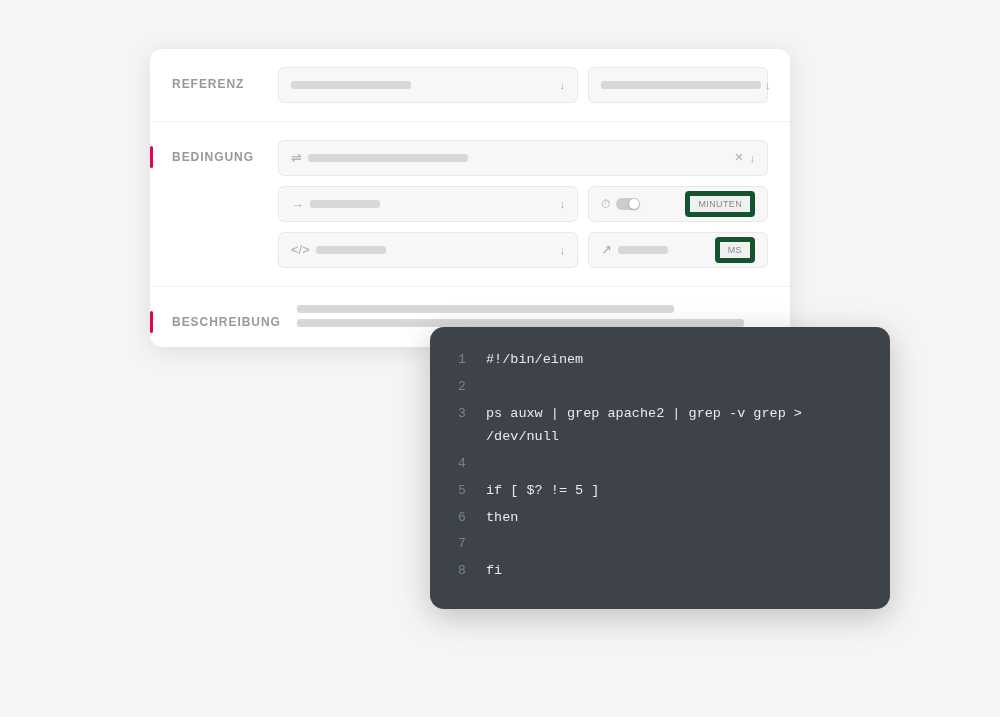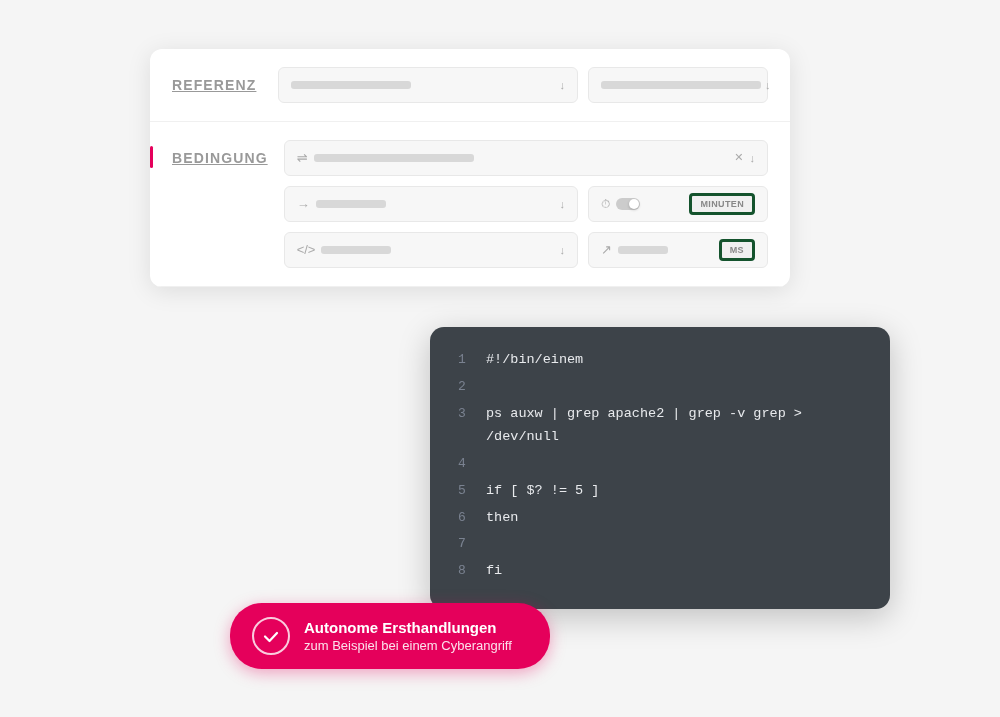--- a/index.html
+++ b/index.html
@@ -36,28 +36,27 @@
 
     .form-row {
       display: flex;
       align-items: flex-start;
       border-bottom: 1px solid #f0f0f0;
       padding: 18px 22px;
       gap: 16px;
     }
 
     .form-label {
-      font-size: 14px;
+      font-size: 12px;
       font-weight: 700;
       letter-spacing: 0.08em;
       color: #999;
       min-width: 90px;
       padding-top: 10px;
       text-transform: uppercase;
-      text-decoration: underline;
     }
 
     .form-label.has-indicator {
       position: relative;
     }
     .form-label.has-indicator::before {
       content: '';
       position: absolute;
       left: -22px;
       top: 6px;
@@ -147,25 +146,25 @@
     .cond-right {
       display: flex;
       align-items: center;
       gap: 6px;
       color: #aaa;
       font-size: 11px;
     }
 
     .unit-badge {
       background: #f0f0f0;
-      border: 3px solid #14532d;
+      border: 5px solid #14532d;
       border-radius: 4px;
       padding: 3px 8px;
       font-size: 9px;
-      font-weight: 700;
+      font-weight: 400;
       color: #888;
       letter-spacing: 0.04em;
     }
 
     .time-icon {
       font-size: 12px;
       color: #aaa;
     }
 
     .toggle-dot {
@@ -356,20 +355,29 @@
               <span class="icon-small">↗</span>
               <span class="skeleton sk-xs"></span>
             </div>
             <span class="unit-badge">MS</span>
           </div>
         </div>
 
       </div>
     </div>
 
+    <div class="form-row" style="border-bottom:none;">
+      <div class="form-label has-indicator">BESCHREIBUNG</div>
+      <div class="form-fields">
+        <div class="desc-fields">
+          <div class="desc-line" style="width:80%;"></div>
+          <div class="desc-line" style="width:95%;"></div>
+        </div>
+      </div>
+    </div>
 
   </div>
 
   <div class="code-block">
     <div class="code-line">
       <span class="line-num">1</span>
       <span class="line-code">#!/bin/einem</span>
     </div>
     <div class="code-line">
       <span class="line-num">2</span>
@@ -393,25 +401,14 @@
     </div>
     <div class="code-line">
       <span class="line-num">7</span>
     </div>
     <div class="code-line">
       <span class="line-num">8</span>
       <span class="line-code">fi</span>
     </div>
   </div>
 
-  <div class="cta-badge">
-    <div class="cta-check-circle">
-      <svg viewBox="0 0 20 20" fill="none" xmlns="http://www.w3.org/2000/svg">
-        <path d="M4 10.5L8.5 15L16 7" stroke="white" stroke-width="2.2" stroke-linecap="round" stroke-linejoin="round"></path>
-      </svg>
-    </div>
-    <div class="cta-text-block">
-      <span class="cta-title">Autonome Ersthandlungen</span>
-      <span class="cta-subtitle">zum Beispiel bei einem Cyberangriff</span>
-    </div>
-  </div>
 
 </div>
 
 </body></html>

